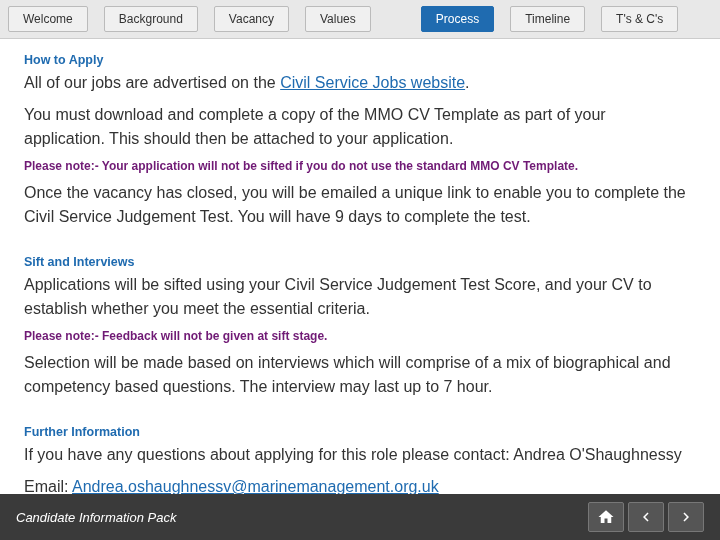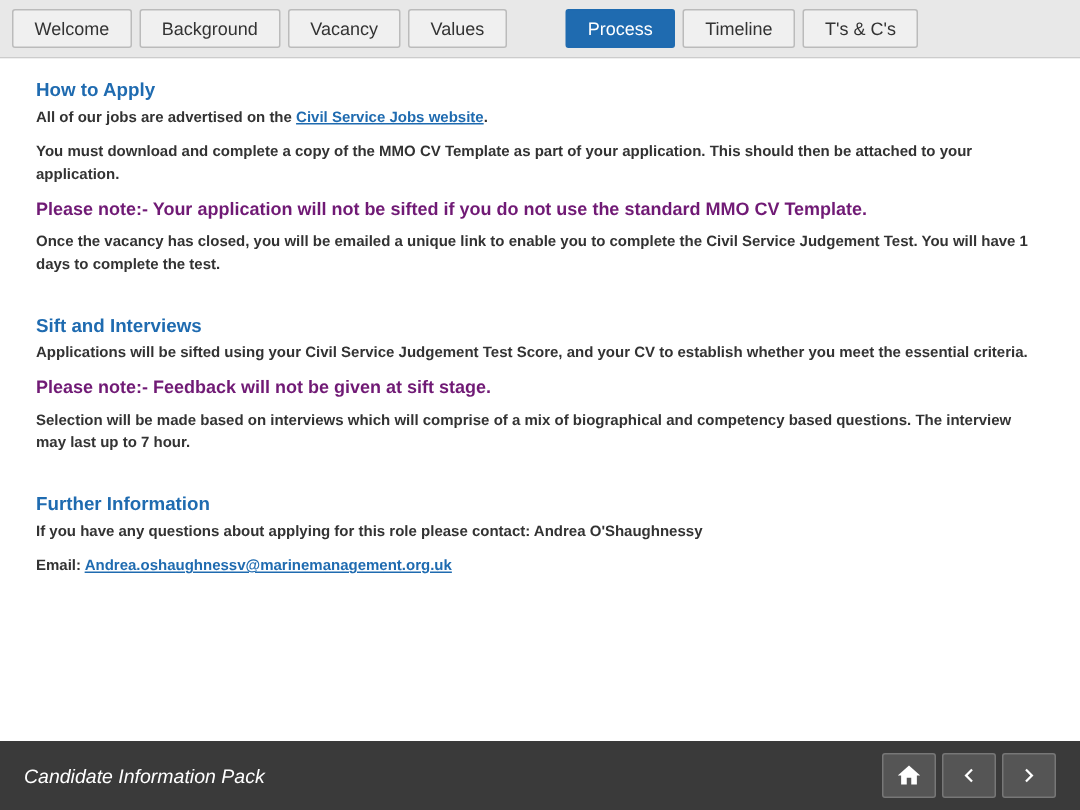--- a/index.html
+++ b/index.html
@@ -11,21 +11,21 @@
       background: #fff;
       overflow: hidden;
     }
 
     
     .nav-bar {
       display: flex;
       background: #e8e8e8;
       border-bottom: 1px solid #ccc;
       padding: 6px 8px;
-      gap: 5px;
+      gap: 16px;
       align-items: flex-end;
     }
     .nav-tab {
       padding: 5px 14px;
       border: 1px solid #bbb;
       background: #f0f0f0;
       font-size: 12px;
       cursor: pointer;
       color: #333;
       border-radius: 2px;
@@ -52,24 +52,23 @@
       margin-bottom: 4px;
       margin-top: 10px;
     }
 
     .section-title:first-child {
       margin-top: 0;
     }
 
     .body-text {
       color: #333;
-      font-size: 10px;
+      font-size: 16px;
       line-height: 1.5;
       margin-bottom: 8px;
-      font-weight: bold;
     }
 
     .bold-note {
       font-weight: bold;
       font-size: 12px;
       color: #701a75;
       margin-bottom: 8px;
     }
 
     a {
@@ -142,21 +141,21 @@
 </div>
 
 <div class="main-content">
 
   <p class="section-title">How to Apply</p>
   <p class="body-text">
     <span>All of our jobs are advertised on the </span><a href="#">Civil Service Jobs website</a><span>.</span>
   </p>
   <p class="body-text">You must download and complete a copy of the MMO CV Template as part of your application. This should then be attached to your application.</p>
   <p class="bold-note">Please note:- Your application will not be sifted if you do not use the standard MMO CV Template.</p>
-  <p class="body-text">Once the vacancy has closed, you will be emailed a unique link to enable you to complete the Civil Service Judgement Test. You will have 1 days to complete the test.</p>
+  <p class="body-text">Once the vacancy has closed, you will be emailed a unique link to enable you to complete the Civil Service Judgement Test. You will have 9 days to complete the test.</p>
 
   <div class="spacer"></div>
 
   <p class="section-title">Sift and Interviews</p>
   <p class="body-text">Applications will be sifted using your Civil Service Judgement Test Score, and your CV to establish whether you meet the essential criteria.</p>
   <p class="bold-note">Please note:- Feedback will not be given at sift stage.</p>
   <p class="body-text">Selection will be made based on interviews which will comprise of a mix of biographical and competency based questions. The interview may last up to 7 hour.</p>
 
   <div class="spacer"></div>
 

